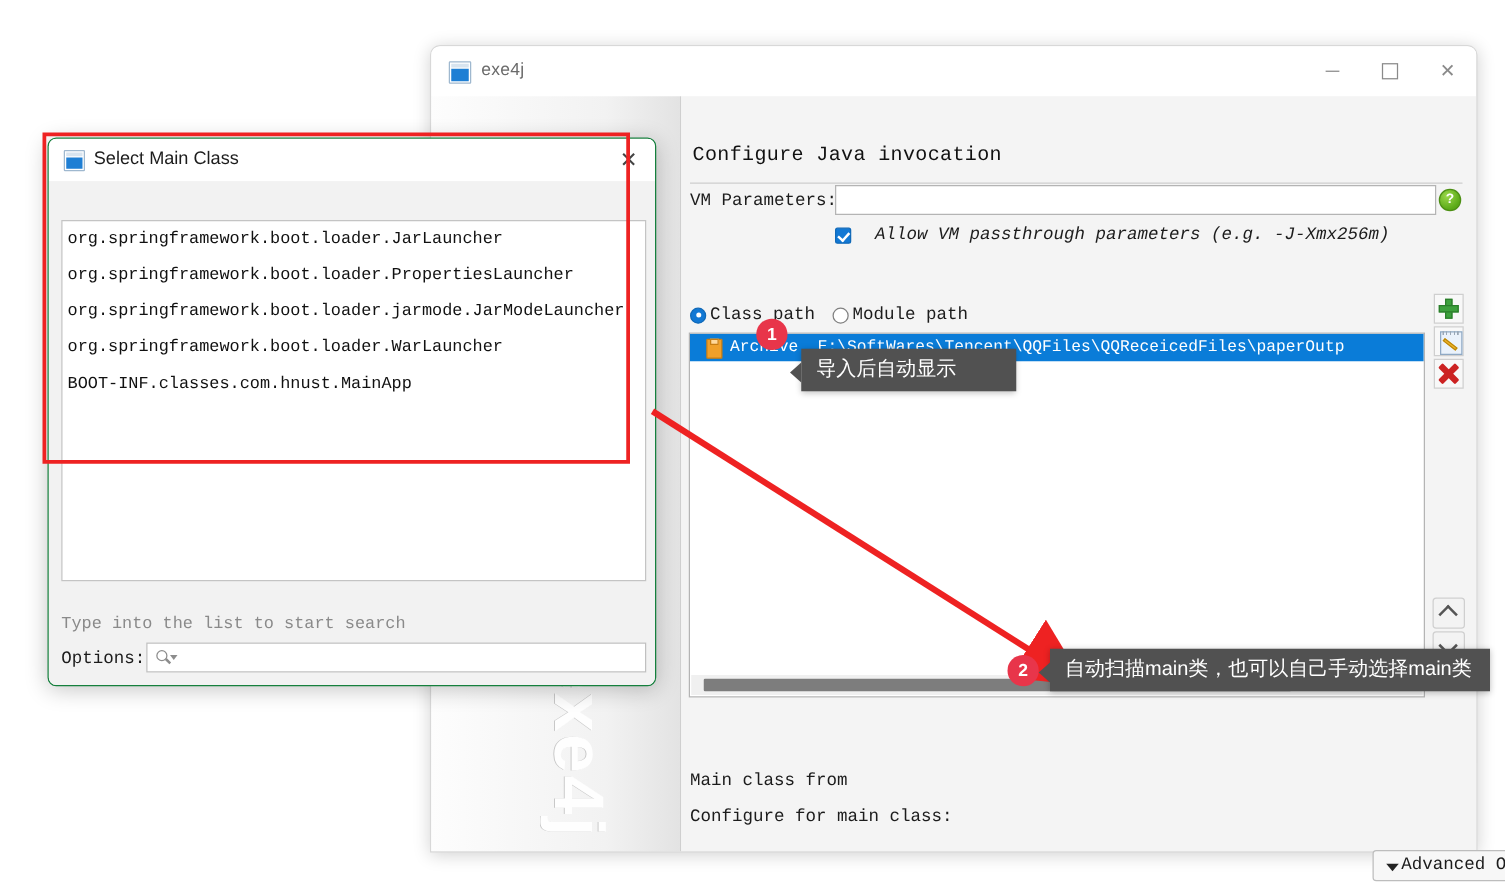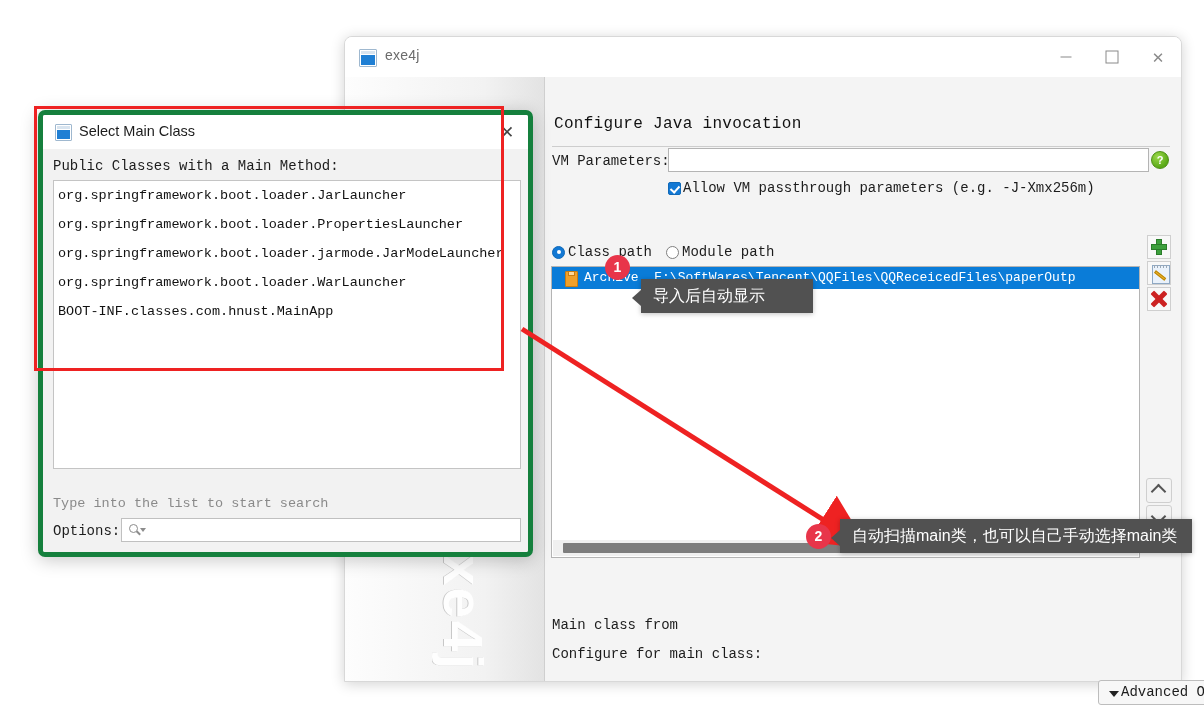--- a/index.html
+++ b/index.html
@@ -113,21 +113,21 @@
 
   #allow-vm-row{position:absolute;left:124px;top:104px;display:flex;align-items:center;}
   .checkbox{
     width:13px;height:13px;border-radius:2px;background:#1278d4;border:1px solid #1069b8;
     position:relative;box-sizing:border-box;flex:0 0 auto;
   }
   .checkbox:after{
     content:"";position:absolute;left:3px;top:1px;width:4px;height:7px;
     border:solid #fff;border-width:0 2px 2px 0;transform:rotate(42deg);
   }
-  #allow-vm-label{margin-left:2px;font-size:14px;color:#1c1c1c;white-space:nowrap;}
+  #allow-vm-label{margin-left:19px;font-size:14px;color:#1c1c1c;white-space:nowrap;font-style:italic;}
 
   #cfg-version-btn{
     position:absolute;left:125px;top:128px;width:350px;height:25px;
     background:#f7f7f7;border:1px solid #bdbdbd;border-radius:2px;
     font-size:14px;color:#1c1c1c;line-height:23px;text-align:center;
     box-sizing:border-box;
   }
 
   #path-radios{position:absolute;left:8px;top:168px;display:flex;align-items:center;}
   .radio{
@@ -227,21 +227,21 @@
     padding-left:22px;
   }
   #advanced-options-btn .tri{
     position:absolute;left:10px;top:10px;width:0;height:0;
     border-left:5px solid transparent;border-right:5px solid transparent;border-top:6px solid #222;
   }
 
   
   #select-dialog{
     position:absolute;left:38px;top:110px;width:485px;height:437px;
-    background:#f2f2f2;border:5px solid #15803d;border-radius:7px;
+    background:#f2f2f2;border:1px solid #15803d;border-radius:7px;
     box-shadow:0 3px 18px rgba(0,0,0,.22);
     overflow:hidden;
   }
   #dlg-titlebar{position:absolute;left:0;top:0;width:100%;height:34px;background:#ffffff;}
   #dlg-app-icon{
     position:absolute;left:12px;top:9px;width:15px;height:15px;
     background:#ffffff;border:1px solid #9fb8cf;border-radius:1px;
   }
   #dlg-app-icon:before{content:"";position:absolute;left:1px;top:1px;right:1px;height:3px;background:#d8e4ef;}
   #dlg-app-icon:after{content:"";position:absolute;left:1px;top:5px;right:1px;bottom:1px;background:#1f7fd4;}
@@ -411,21 +411,20 @@
 <div id="select-dialog">
   <div id="dlg-titlebar">
     <div id="dlg-app-icon"></div>
     <div id="dlg-title">Select Main Class</div>
     <div id="dlg-close">
         <i>✕</i>
       </div>
   </div>
 
   <div id="dlg-body">
-    <div id="dlg-prompt" class="mono">Public Classes with a Main Method:</div>
 
     <div id="dlg-list">
       <div class="class-item mono">org.springframework.boot.loader.JarLauncher</div>
       <div class="class-item mono">org.springframework.boot.loader.PropertiesLauncher</div>
       <div class="class-item mono">org.springframework.boot.loader.jarmode.JarModeLauncher</div>
       <div class="class-item mono">org.springframework.boot.loader.WarLauncher</div>
       <div class="class-item mono">BOOT-INF.classes.com.hnust.MainApp</div>
     </div>
 
     <div id="dlg-hint" class="mono">Type into the list to start search</div>

